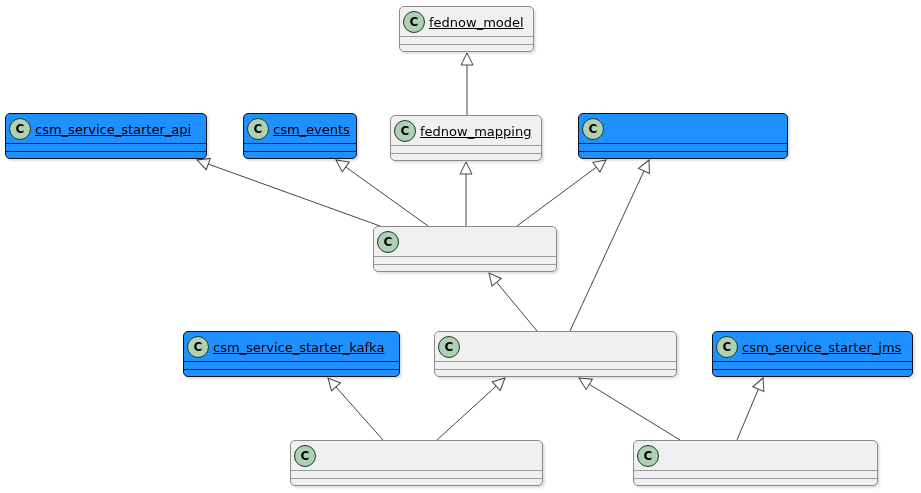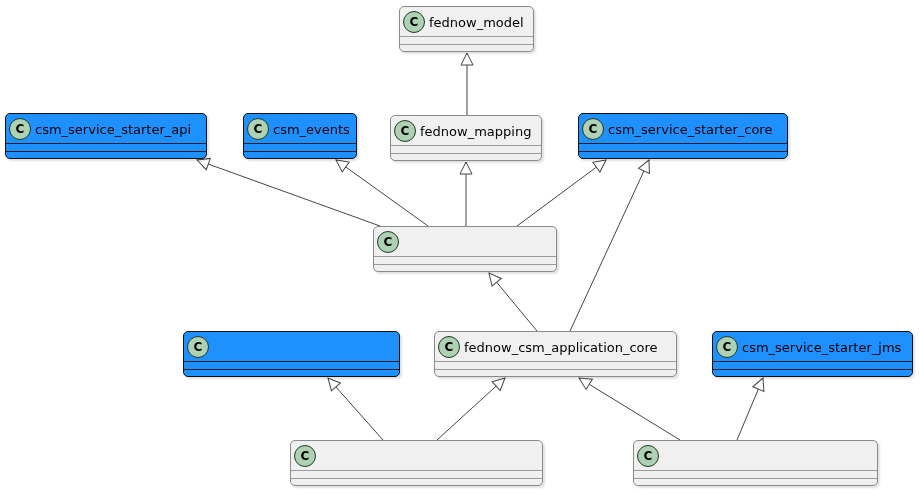--- a/index.html
+++ b/index.html
@@ -17,21 +17,21 @@
   .node-title{
     height:28px;display:flex;align-items:center;gap:4px;padding:1px 6px 0 3px;
   }
   .class-badge{
     width:20px;height:20px;border-radius:50%;flex:0 0 auto;
     background:#ADD1B2;border:1px solid #1f3b24;
     display:flex;align-items:center;justify-content:center;
     font-size:12px;font-weight:bold;color:#000;line-height:1;
   }
   .node-label{
-    font-size:13px;color:#000;white-space:nowrap;letter-spacing:0px;
+    font-size:13px;color:#000;white-space:nowrap;letter-spacing:0px;text-decoration:underline;
   }
   .comp{height:7px;border-top:1px solid #9a9a9a;}
   .node.blue .comp{border-top-color:#15222e;}
 </style>
 </head>
 <body>
 
 <div class="canvas">
 
   <svg class="edge-layer" width="921" height="493" viewBox="0 0 921 493" xmlns="http://www.w3.org/2000/svg">
@@ -85,46 +85,45 @@
       <span class="class-badge">C</span>
       <span class="node-label">fednow_mapping</span>
     </div>
     <div class="comp"></div>
     <div class="comp"></div>
   </div>
 
   <div class="node blue" style="left:578px;top:113px;width:210px">
     <div class="node-title">
       <span class="class-badge">C</span>
-      <span class="node-label">csm_service_starter_core</span>
     </div>
     <div class="comp"></div>
     <div class="comp"></div>
   </div>
 
   <div class="node" style="left:373px;top:226px;width:184px">
     <div class="node-title">
       <span class="class-badge">C</span>
     </div>
     <div class="comp"></div>
     <div class="comp"></div>
   </div>
 
   <div class="node blue" style="left:183px;top:331px;width:217px">
     <div class="node-title">
       <span class="class-badge">C</span>
+      <span class="node-label">csm_service_starter_kafka</span>
     </div>
     <div class="comp"></div>
     <div class="comp"></div>
   </div>
 
   <div class="node" style="left:434px;top:331px;width:243px">
     <div class="node-title">
       <span class="class-badge">C</span>
-      <span class="node-label">fednow_csm_application_core</span>
     </div>
     <div class="comp"></div>
     <div class="comp"></div>
   </div>
 
   <div class="node blue" style="left:712px;top:331px;width:201px">
     <div class="node-title">
       <span class="class-badge">C</span>
       <span class="node-label">csm_service_starter_jms</span>
     </div>

